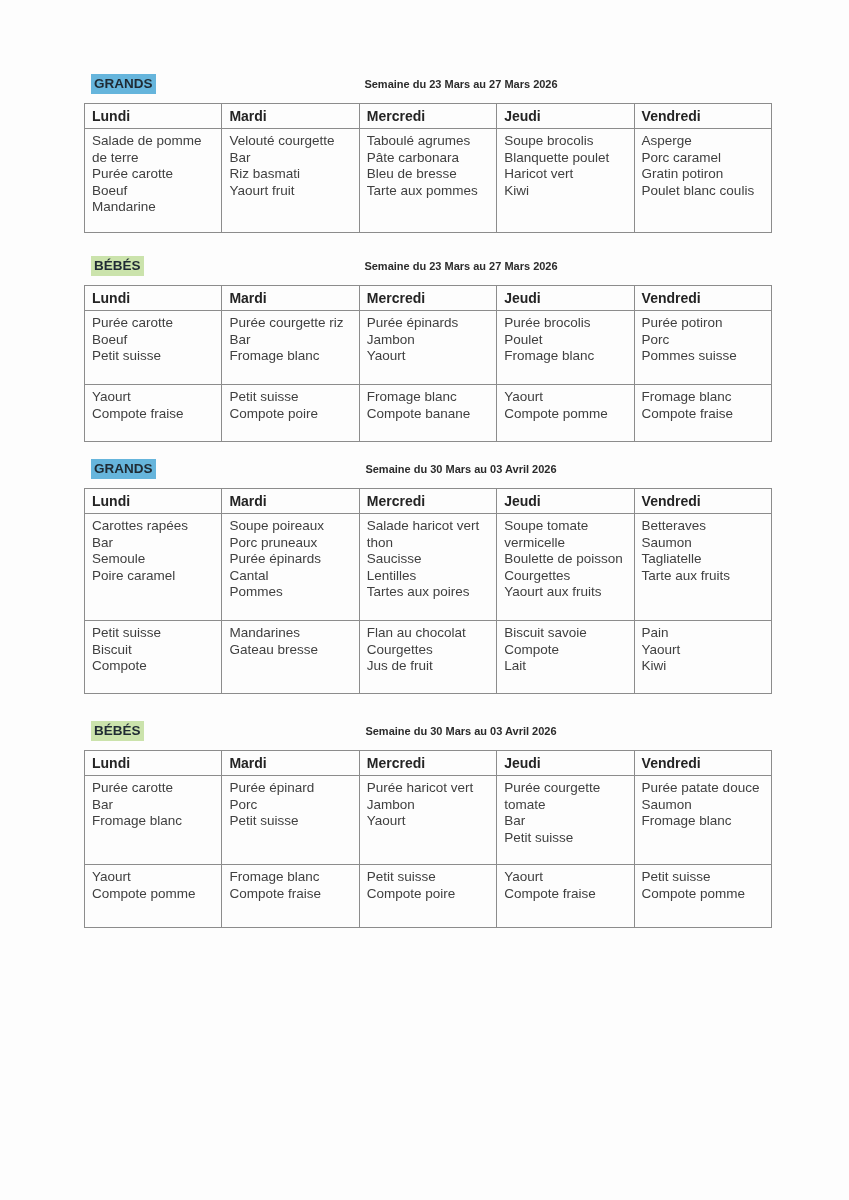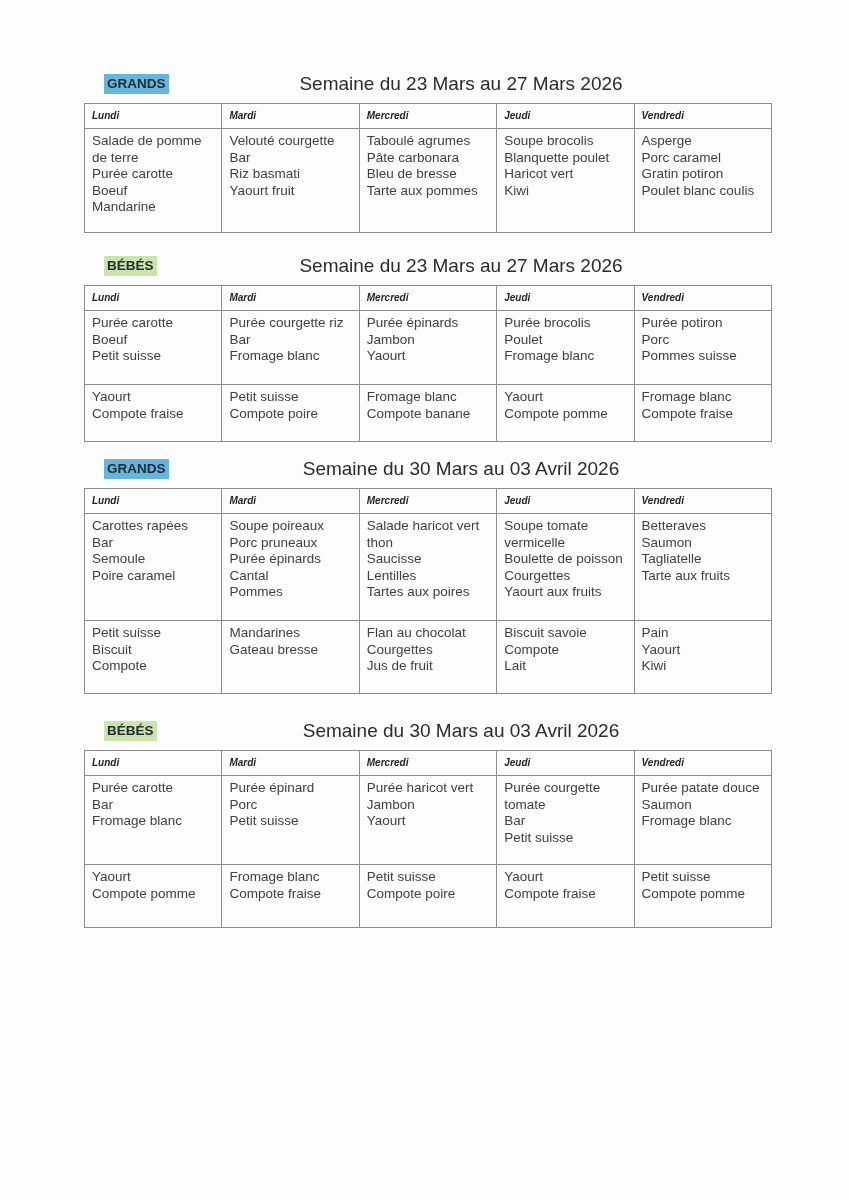--- a/index.html
+++ b/index.html
@@ -26,56 +26,55 @@
   .s2 { margin-bottom: 17px; }
   .s3 { margin-bottom: 27px; }
   .section-head {
     position: relative;
     height: 22px;
     margin-bottom: 7px;
     text-align: center;
   }
   .group-label {
     position: absolute;
-    left: 20px;
+    left: 7px;
     top: 0;
     font-weight: bold;
     font-size: 13.5px;
     color: #1f2a33;
     padding: 1px 3px 2px 3px;
     line-height: 17px;
   }
   .week-title {
-    font-weight: normal;
-    font-size: 19px;
+    font-weight: bold;
+    font-size: 11px;
     color: #2b2b2b;
     line-height: 20px;
     display: inline-block;
     transform: translateX(33px);
   }
   table.menu-table {
     border-collapse: collapse;
     table-layout: fixed;
     width: 688px;
   }
   table.menu-table th,
   table.menu-table td {
     border: 1px solid #8c8c8c;
     vertical-align: top;
     text-align: left;
     width: 20%;
   }
   table.menu-table th {
     font-weight: bold;
-    font-size: 10px;
+    font-size: 14px;
     color: #242424;
     height: 25px;
     padding: 3px 6px 2px 7px;
     line-height: 18px;
-    font-style: italic;
   }
   table.menu-table td {
     font-size: 13.5px;
     line-height: 16.5px;
     color: #404040;
     padding: 4px 6px 3px 7px;
     white-space: pre-line;
   }
   .s1 tr.row-main td    { height: 104px; }
   .s1 tr.row-dessert td { height: 78px;  }

